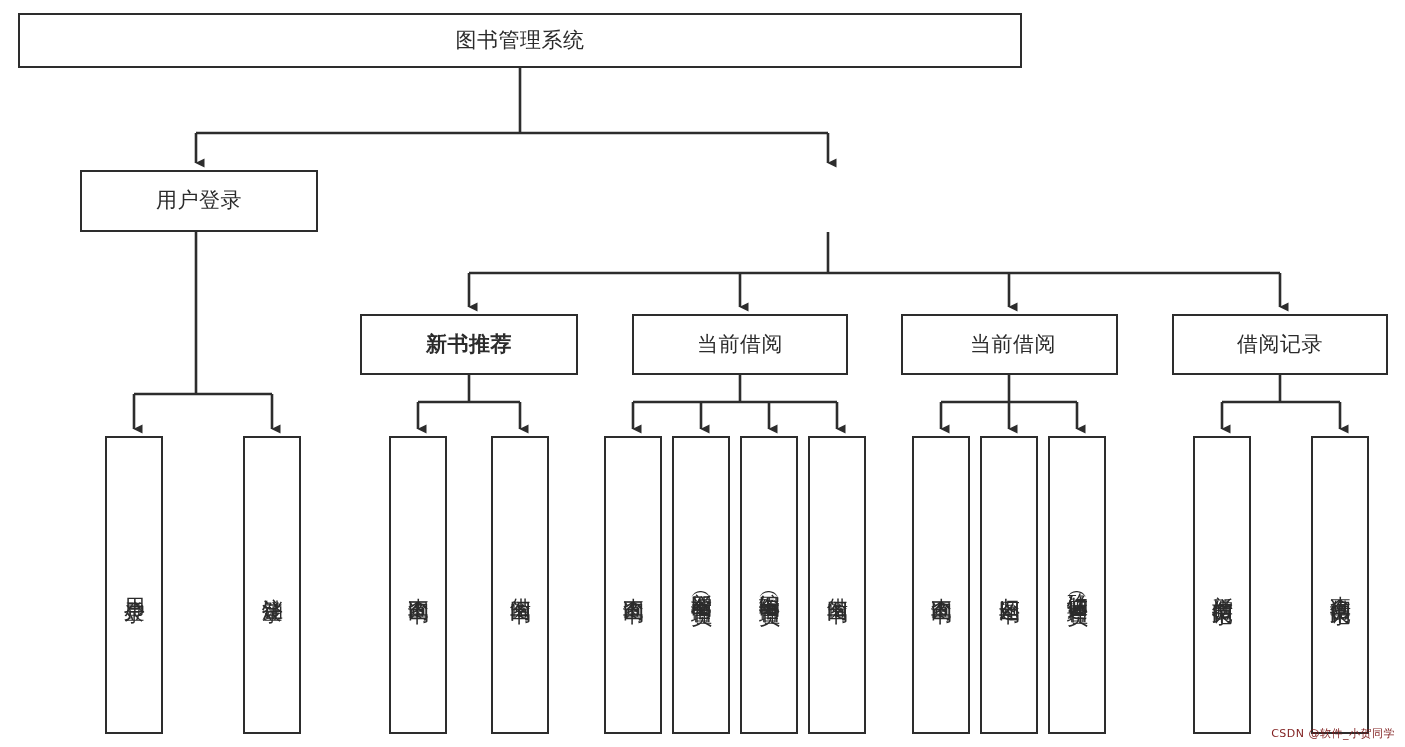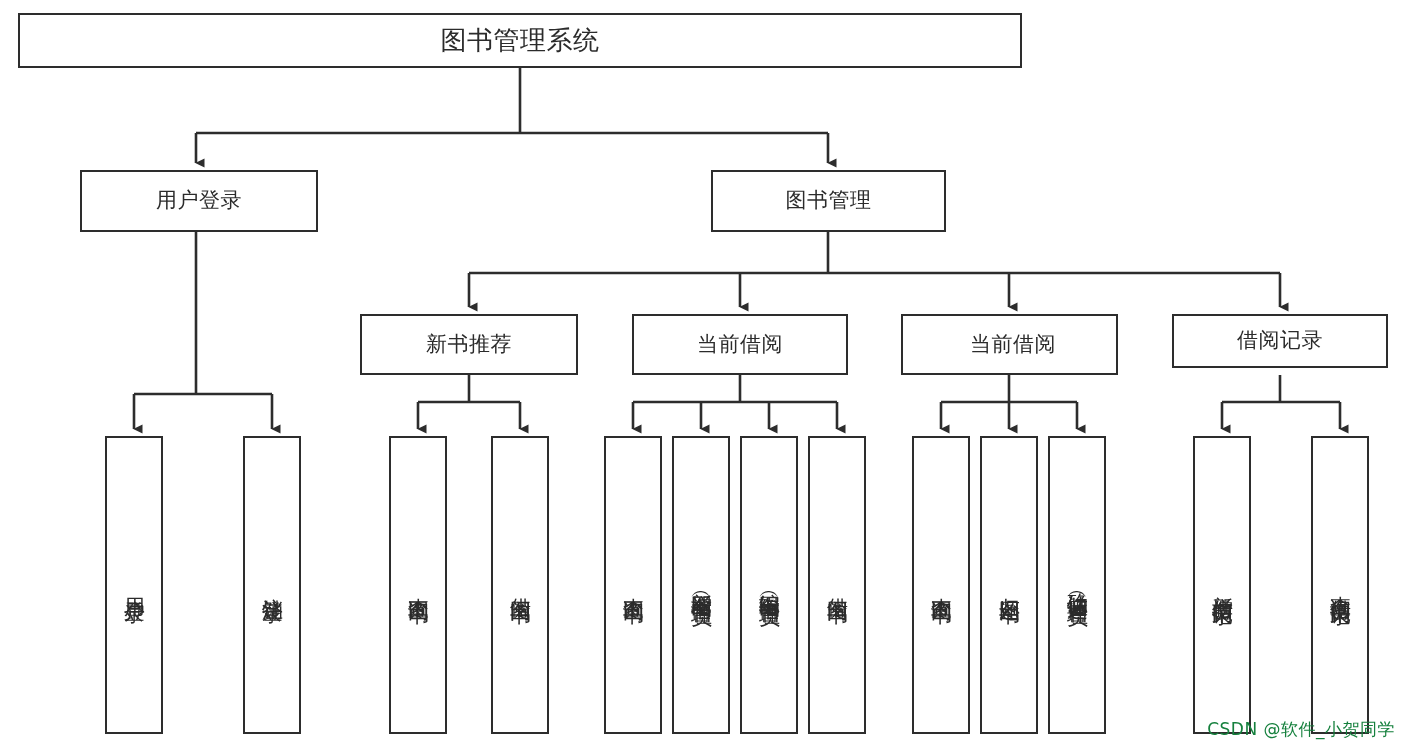--- a/index.html
+++ b/index.html
@@ -44,42 +44,42 @@
     letter-spacing: 0.5px;
     white-space: nowrap;
   }
   
   .node.horizontal .node-label {
     font-size: 21px;
     line-height: 1.1;
     writing-mode: horizontal-tb;
   }
   .node.root .node-label {
-    font-size: 26px;
+    font-size: 21px;
   }
   
   .node.leaf {
     align-items: center;
     justify-content: center;
     padding: 6px 0;
   }
   .node.leaf .node-label {
     writing-mode: vertical-rl;
     text-orientation: upright;
     font-size: 21px;
     line-height: 1.28;
     letter-spacing: 2px;
     max-height: 100%;
   }
   .watermark {
     position: absolute;
     right: 10px;
     bottom: 6px;
-    font-size: 17px;
-    color: #15803d;
+    font-size: 11px;
+    color: #7f1d1d;
     white-space: nowrap;
     z-index: 5;
     letter-spacing: 0.5px;
   }
 </style>
 </head>
 <body>
 
 <div id="diagram-root">
 
@@ -137,37 +137,34 @@
   </svg>
 
   <div class="node horizontal root" style="left:18px; top:13px; width:1004px; height:55px;">
     <span class="node-label">图书管理系统</span>
   </div>
 
   <div class="node horizontal" style="left:80px; top:170px; width:238px; height:62px;">
     <span class="node-label">用户登录</span>
   </div>
 
-  <div class="node horizontal" style="left:711px; top:170px; width:235px; height:62px;">
-    <span class="node-label">图书管理</span>
-  </div>
-
-  <div class="node horizontal" style="left:360px; top:314px; width:218px; height:61px;">
+
+  <div class="node horizontal" style="left:360px; top:314px; width:218px; height:61px;font-weight:bold;">
     <span class="node-label">新书推荐</span>
   </div>
 
   <div class="node horizontal" style="left:632px; top:314px; width:216px; height:61px;">
     <span class="node-label">当前借阅</span>
   </div>
 
   <div class="node horizontal" style="left:901px; top:314px; width:217px; height:61px;padding-left:7px;">
     <span class="node-label">当前借阅</span>
   </div>
 
-  <div class="node horizontal" style="left:1172px; top:314px; width:216px; height:54px;">
+  <div class="node horizontal" style="left:1172px; top:314px; width:216px; height:61px;">
     <span class="node-label">借阅记录</span>
   </div>
 
   <div class="node leaf" style="left:105px; top:436px; width:58px; height:298px;">
     <span class="node-label">用户登录</span>
   </div>
 
   <div class="node leaf" style="left:243px; top:436px; width:58px; height:298px;">
     <span class="node-label">注销登录</span>
   </div>

